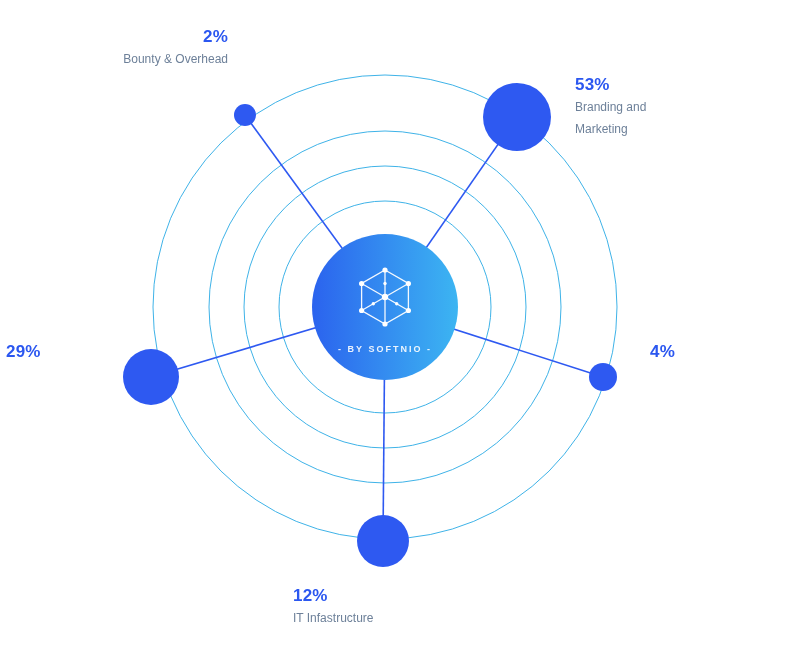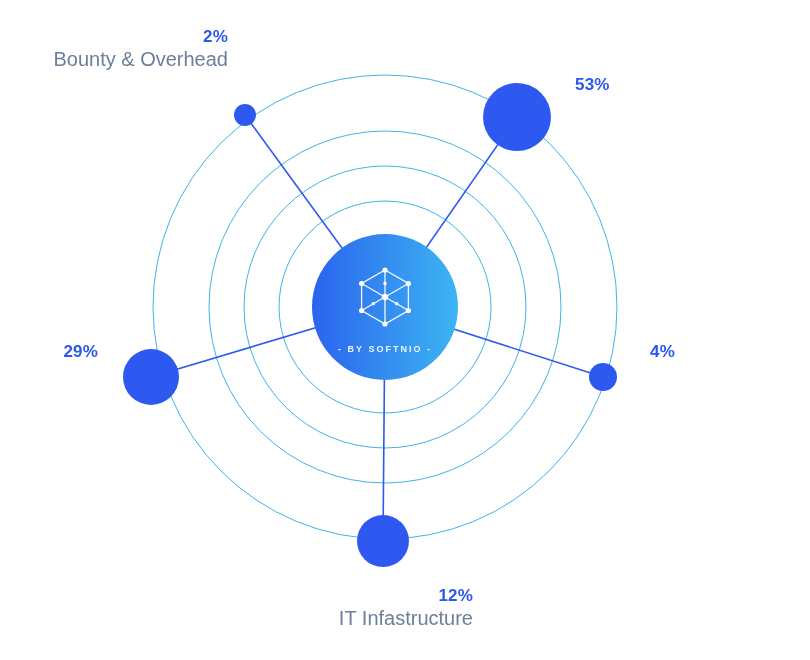--- a/index.html
+++ b/index.html
@@ -4,23 +4,23 @@
 <style>
   html,body{margin:0;padding:0;background:#ffffff;}
   body{font-family:"Liberation Sans",sans-serif;}
   .stage{position:relative;width:810px;height:660px;background:#ffffff;overflow:hidden;}
   .chart-svg{position:absolute;left:0;top:0;}
   .orbit{fill:none;stroke:var(--orbit,#3fb3e8);stroke-width:1;}
   .spoke{stroke:var(--node,#2e59f1);stroke-width:1.6;}
   .dot{fill:var(--node,#2e59f1);}
   .callout{position:absolute;}
   .pct{display:block;font-size:17px;font-weight:700;line-height:22px;color:var(--pct,#2b57f0);letter-spacing:.2px;}
-  .lbl{display:block;font-size:20px;font-weight:400;line-height:22px;color:var(--lbl,#6d8099);}
+  .lbl{display:block;font-size:12px;font-weight:400;line-height:22px;color:var(--lbl,#6d8099);}
   .align-right{text-align:right;}
-  .align-center{text-align:right;}
+  .align-center{text-align:left;}
   .callout-bounty{top:26px;left:16px;width:212px;}
   .callout-branding{top:26px;left:575px;width:120px;margin-top:48px;}
   .callout-legal{top:341px;left:650px;width:155px;}
   .callout-it{top:585px;left:293px;width:180px;}
   .callout-gift{top:341px;left:6px;width:92px;}
   .center-icon{position:absolute;left:344px;top:256px;width:82px;height:82px;}
   .center-text{position:absolute;left:325px;top:344px;width:120px;text-align:center;
     color:rgba(255,255,255,.9);font-size:9px;font-weight:700;letter-spacing:2px;white-space:nowrap;}
 </style>
 </head>
@@ -82,20 +82,21 @@
 
   <div class="center-text">- BY SOFTNIO -</div>
 
   <div class="callout callout-bounty align-right">
     <span class="pct">2%</span>
     <span class="lbl">Bounty &amp; Overhead</span>
   </div>
 
   <div class="callout callout-branding">
     <span class="pct">53%</span>
+    <span class="lbl">Branding and Marketing</span>
   </div>
 
   <div class="callout callout-legal">
     <span class="pct">4%</span>
   </div>
 
   <div class="callout callout-it align-center">
     <span class="pct">12%</span>
     <span class="lbl">IT Infastructure</span>
   </div>

